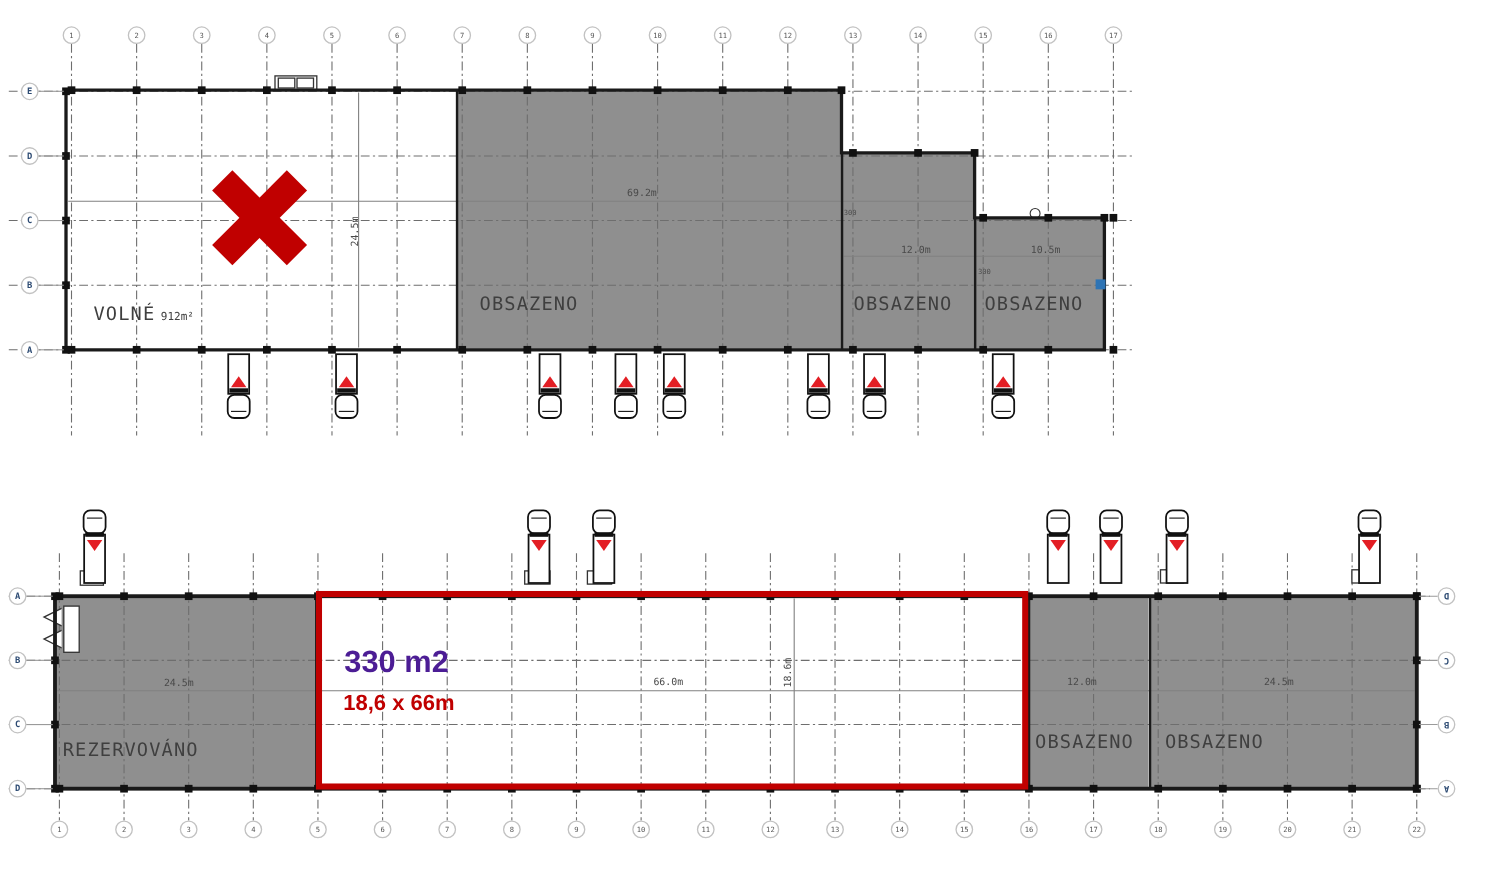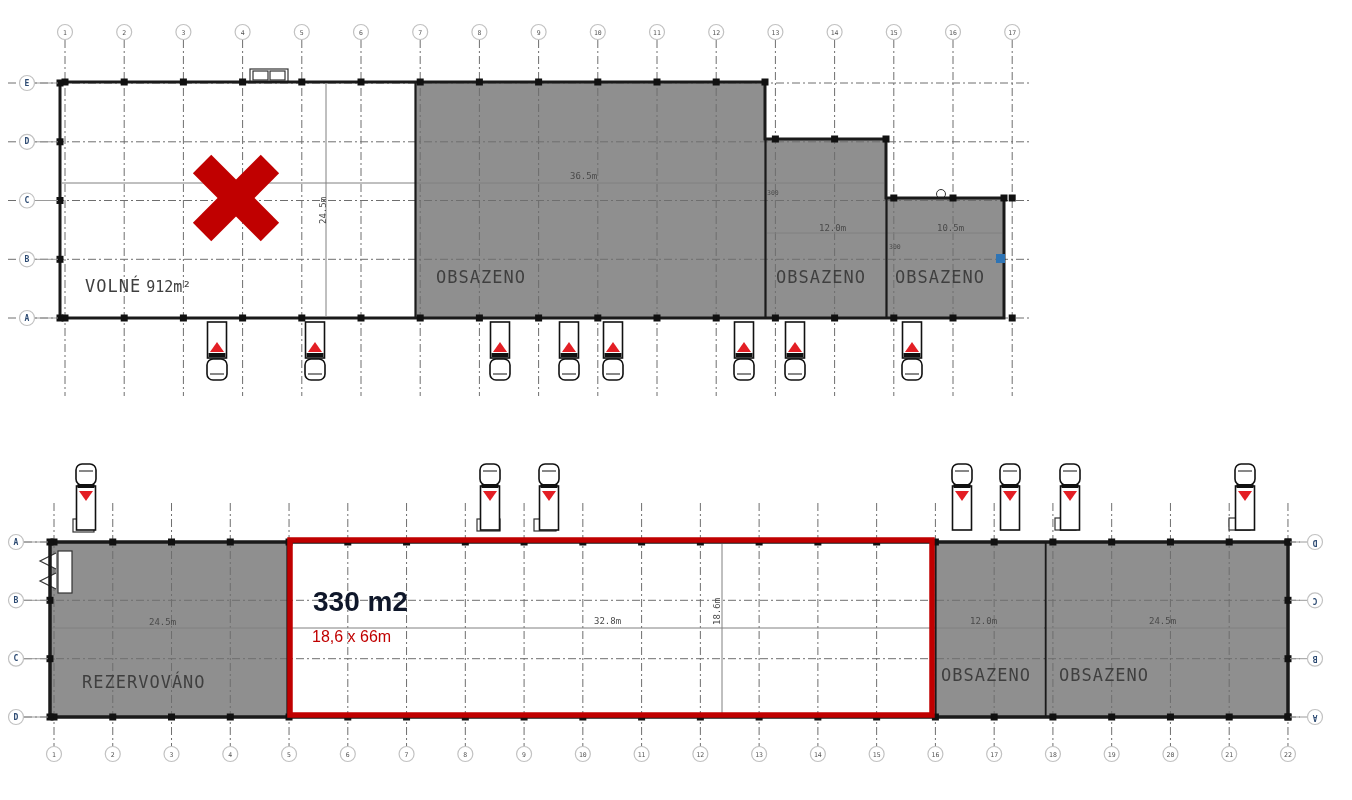--- a/index.html
+++ b/index.html
@@ -6,29 +6,29 @@
   #canvas{position:relative;width:1352px;height:800px;background:#fff;overflow:hidden;
           font-family:"DejaVu Sans Mono","Liberation Mono",monospace;}
   #canvas *{box-sizing:border-box;}
   .unit{position:absolute;}
   .occupied{background:#8f8f8f;}
   .available{background:#ffffff;}
   #plan-svg{position:absolute;left:0;top:0;pointer-events:none;}
   .layer-labels{position:absolute;left:0;top:0;width:100%;height:100%;pointer-events:none;}
   .lbl{position:absolute;font-size:17px;letter-spacing:1px;color:#3f3f3f;white-space:nowrap;
        font-family:"DejaVu Sans Mono",monospace;}
-  .lbl .small{font-size:15px;letter-spacing:0;margin-left:5px;}
+  .lbl .small{font-size:10px;letter-spacing:0;margin-left:5px;}
   .dim{position:absolute;font-size:9px;letter-spacing:0;color:#4a4a4a;white-space:nowrap;
        font-family:"DejaVu Sans Mono",monospace;}
   .dim.tiny{font-size:6.5px;text-align:center;}
   .rot{transform:rotate(-90deg);transform-origin:0 0;}
   .offer-main{position:absolute;font-family:"Liberation Sans",sans-serif;font-weight:bold;
-              font-size:28px;color:#0f172a;white-space:nowrap;}
-  .offer-sub{position:absolute;font-family:"Liberation Sans",sans-serif;font-weight:normal;
-             font-size:16px;color:#c00000;white-space:nowrap;}
+              font-size:28px;color:#4c1d95;white-space:nowrap;}
+  .offer-sub{position:absolute;font-family:"Liberation Sans",sans-serif;font-weight:bold;
+             font-size:20px;color:#c00000;white-space:nowrap;}
 </style>
 </head>
 <body>
 
 <div id="canvas">
 
   <div class="unit available" style="left:61px;top:83px;width:353px;height:234px;"></div>
   <div class="unit occupied" style="left:415px;top:83px;width:350px;height:234px;"></div>
   <div class="unit occupied" style="left:766px;top:140px;width:120px;height:177px;"></div>
   <div class="unit occupied" style="left:887px;top:199px;width:117px;height:118px;"></div>
@@ -536,32 +536,32 @@
     </svg>
 
   <div class="layer-labels">
     <div class="lbl" style="left:85px;top:276px;">
       <span>VOLNÉ</span><span class="small">912m²</span>
     </div>
     <div class="lbl" style="left:436px;top:267px;">OBSAZENO</div>
     <div class="lbl" style="left:776px;top:267px;">OBSAZENO</div>
     <div class="lbl" style="left:895px;top:267px;">OBSAZENO</div>
 
-    <div class="lbl" style="left:82px;top:672px;">REZERVOVÁNO</div>
+    <div class="lbl" style="left:57px;top:672px;">REZERVOVÁNO</div>
     <div class="offer-main" style="left:313px;top:586px;">330 m2</div>
     <div class="offer-sub" style="left:312px;top:628px;">18,6 x 66m</div>
     <div class="lbl" style="left:941px;top:665px;">OBSAZENO</div>
     <div class="lbl" style="left:1059px;top:665px;">OBSAZENO</div>
 
-    <div class="dim" style="left:570px;top:171px;">36.5m</div>
+    <div class="dim" style="left:570px;top:171px;">69.2m</div>
     <div class="dim rot" style="left:318px;top:224px;">24.5m</div>
     <div class="dim" style="left:819px;top:223px;">12.0m</div>
     <div class="dim" style="left:937px;top:223px;">10.5m</div>
     <div class="dim tiny" style="left:767px;top:189px;">300</div>
     <div class="dim tiny" style="left:889px;top:243px;">300</div>
 
     <div class="dim" style="left:149px;top:617px;">24.5m</div>
-    <div class="dim" style="left:594px;top:616px;">32.8m</div>
+    <div class="dim" style="left:594px;top:616px;">66.0m</div>
     <div class="dim rot" style="left:712px;top:625px;">18.6m</div>
     <div class="dim" style="left:970px;top:616px;">12.0m</div>
     <div class="dim" style="left:1149px;top:616px;">24.5m</div>
   </div>
 </div>
 
 </body></html>

